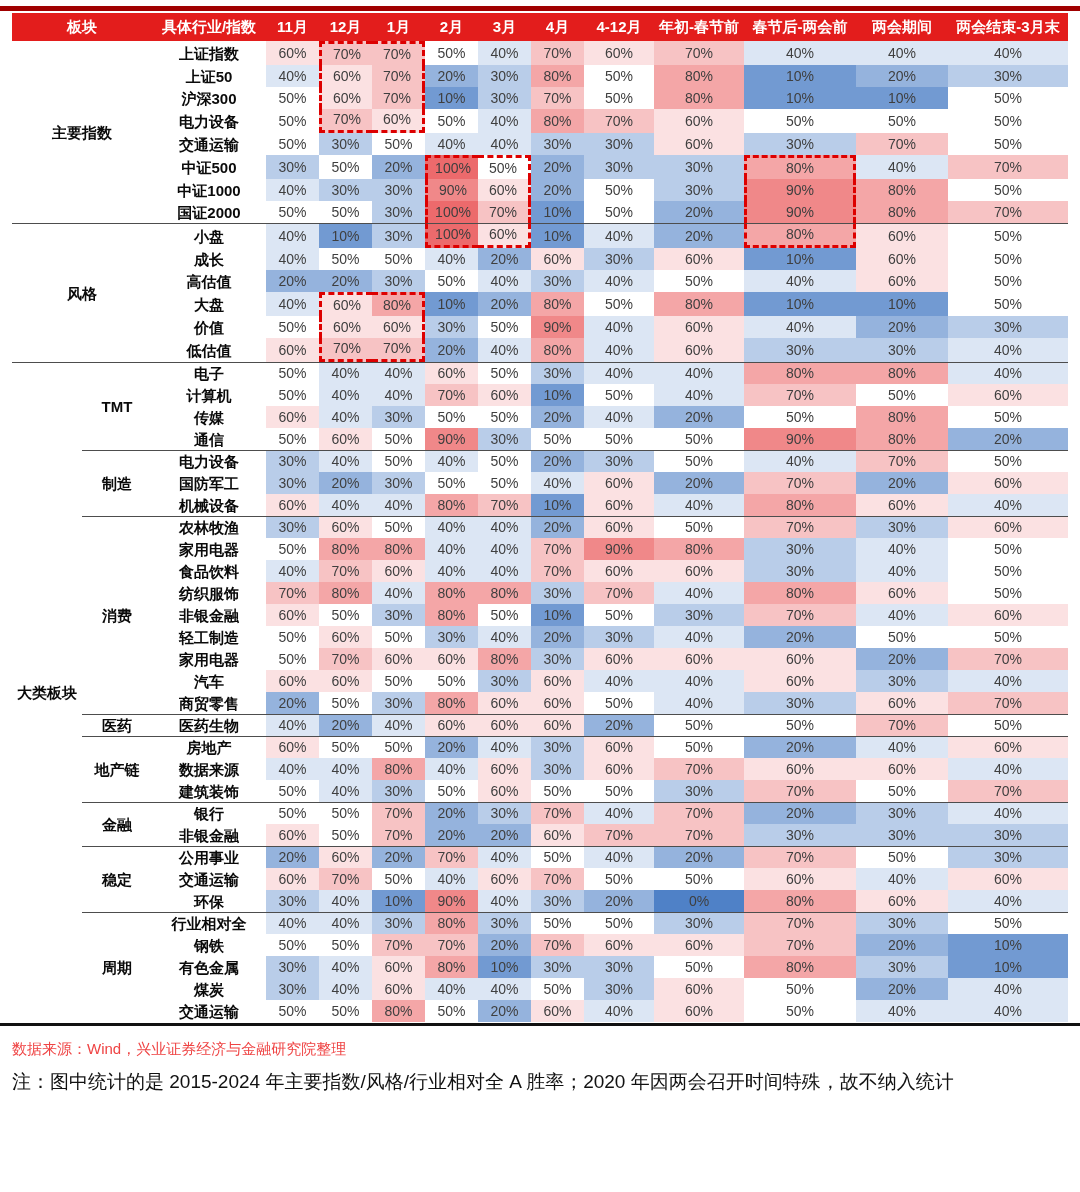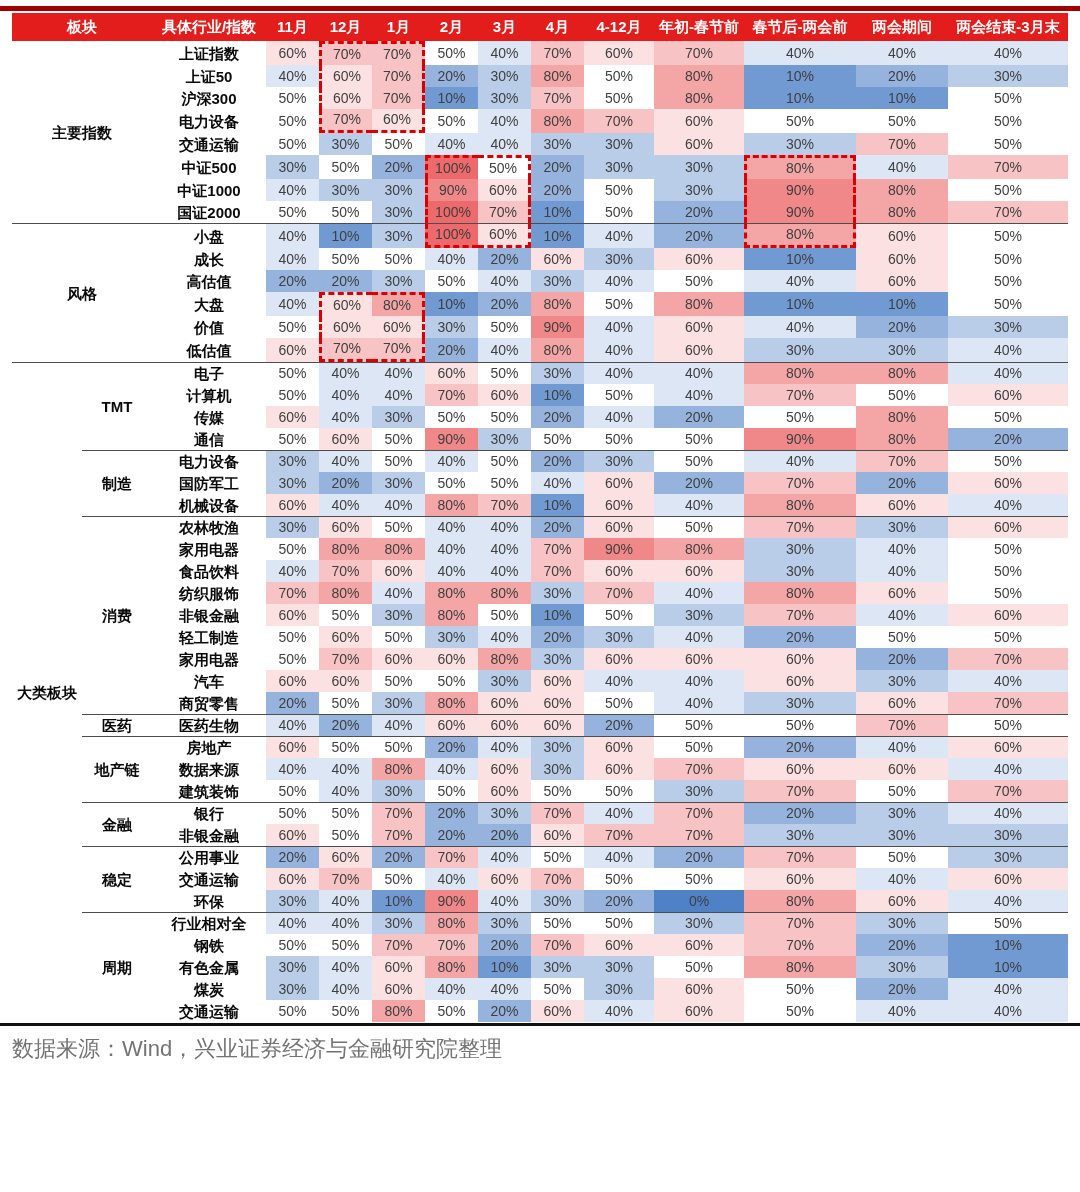--- a/index.html
+++ b/index.html
@@ -19,21 +19,21 @@
   tbody td{height:22px;line-height:21px;font-size:14px;}
   td.lbl{font-weight:700;color:#0a0a0a;font-size:15px;background:#ffffff;}
   td.val{color:var(--value-text);font-weight:500;}
   td.sep{border-top:1px solid var(--separator-line);}
   td.hl-t{border-top:3px dashed var(--highlight-border);}
   td.hl-b{border-bottom:3px dashed var(--highlight-border);}
   td.hl-l{border-left:3px dashed var(--highlight-border);}
   td.hl-r{border-right:3px dashed var(--highlight-border);}
   .bottom-rule{height:3px;background:var(--table-bottom-rule);margin:1px -12px 0 -12px;}
   .footer{padding-top:8px;}
-  .footer .src{font-size:22px;color:#737373;line-height:30px;}
+  .footer .src{font-size:15px;color:#ef4444;line-height:30px;}
   .footer .note{font-size:19px;color:#111111;line-height:32px;margin-top:2px;}
   col.c-a{width:70px}col.c-b{width:70px}col.c-ind{width:114px}
   col.c-m{width:53px}
   col.c-p1{width:70px}col.c-p2{width:90px}col.c-p3{width:112px}col.c-p4{width:92px}col.c-p5{width:120px}
 </style>
 </head>
 <body>
 
 <div class="page">
   <div class="title-rule"></div>
@@ -700,14 +700,15 @@
           <td class="val" style="background: rgb(220, 230, 244);">40%</td>
           <td class="val" style="background: rgb(220, 230, 244);">40%</td>
         </tr>
       </tbody>
   </table>
 
   <div class="bottom-rule"></div>
 
   <div class="footer">
     <div class="src">数据来源：Wind，兴业证券经济与金融研究院整理</div>
+    <div class="note">注：图中统计的是 2015-2024 年主要指数/风格/行业相对全 A 胜率；2020 年因两会召开时间特殊，故不纳入统计</div>
   </div>
 </div>
 
 </body></html>

